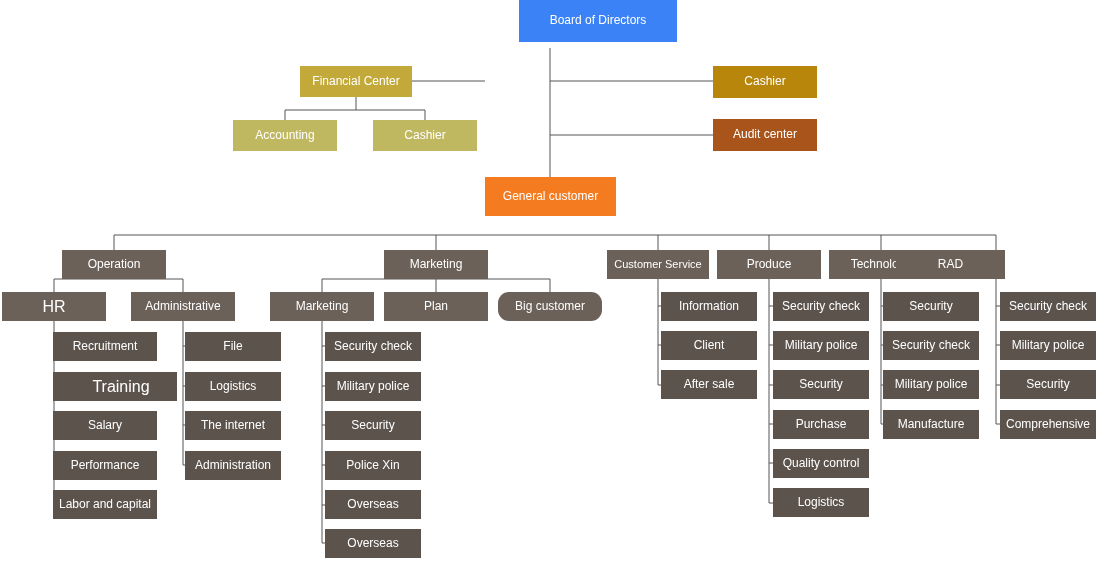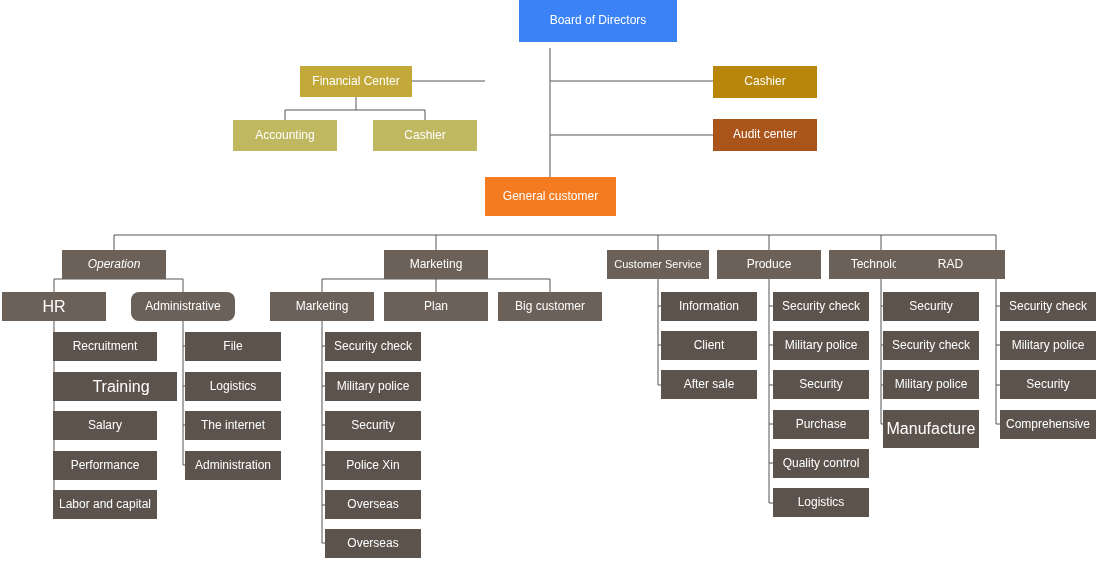--- a/index.html
+++ b/index.html
@@ -62,31 +62,31 @@
       <path d="M996,279 L996,424 M996,306 L1000,306 M996,345 L1000,345 M996,385 L1000,385 M996,424 L1000,424" stroke="#555555" stroke-width="1" fill="none"></path>
     </svg>
   <div id="nodes-layer">
       <div class="node" style="left: 471px; top: 0; width: 158px; height: 42px; background: #3b82f6; font-size: 12px; margin-left: 48px;">Board of Directors</div>
       <div class="node" style="left: 300px; top: 66px; width: 112px; height: 31px; background: rgb(194, 169, 58); font-size: 12px;">Financial Center</div>
       <div class="node" style="left: 713px; top: 66px; width: 104px; height: 32px; background: rgb(184, 134, 11); font-size: 12px;">Cashier</div>
       <div class="node" style="left: 233px; top: 120px; width: 104px; height: 31px; background: rgb(192, 184, 96); font-size: 12px;">Accounting</div>
       <div class="node" style="left: 373px; top: 120px; width: 104px; height: 31px; background: rgb(192, 184, 96); font-size: 12px;">Cashier</div>
       <div class="node" style="left: 713px; top: 119px; width: 104px; height: 32px; background: rgb(168, 84, 26); font-size: 12px;">Audit center</div>
       <div class="node" style="left: 485px; top: 177px; width: 131px; height: 39px; background: rgb(244, 123, 32); font-size: 12px;">General customer</div>
-      <div class="node" style="left: 62px; top: 250px; width: 104px; height: 29px; background: rgb(107, 97, 88); font-size: 12px; font-style: italic;">Operation</div>
+      <div class="node" style="left: 62px; top: 250px; width: 104px; height: 29px; background: rgb(107, 97, 88); font-size: 12px;">Operation</div>
       <div class="node" style="left: 384px; top: 250px; width: 104px; height: 29px; background: rgb(107, 97, 88); font-size: 12px;">Marketing</div>
       <div class="node" style="left: 607px; top: 250px; width: 102px; height: 29px; background: rgb(107, 97, 88); font-size: 11px;">Customer Service</div>
       <div class="node" style="left: 717px; top: 250px; width: 104px; height: 29px; background: rgb(107, 97, 88); font-size: 12px;">Produce</div>
       <div class="node" style="left: 829px; top: 250px; width: 104px; height: 29px; background: rgb(107, 97, 88); font-size: 12px;">Technology</div>
       <div class="node" style="left: 896px; top: 250px; width: 109px; height: 29px; background: rgb(107, 97, 88); font-size: 12px;">RAD</div>
       <div class="node" style="left: 2px; top: 292px; width: 104px; height: 29px; background: rgb(107, 97, 88); font-size: 16px;">HR</div>
-      <div class="node" style="left: 131px; top: 292px; width: 104px; height: 29px; background: rgb(107, 97, 88); font-size: 12px; border-radius: 8px;">Administrative</div>
+      <div class="node" style="left: 131px; top: 292px; width: 104px; height: 29px; background: rgb(107, 97, 88); font-size: 12px;">Administrative</div>
       <div class="node" style="left: 270px; top: 292px; width: 104px; height: 29px; background: rgb(107, 97, 88); font-size: 12px;">Marketing</div>
       <div class="node" style="left: 384px; top: 292px; width: 104px; height: 29px; background: rgb(107, 97, 88); font-size: 12px;">Plan</div>
-      <div class="node" style="left: 498px; top: 292px; width: 104px; height: 29px; background: rgb(107, 97, 88); font-size: 12px;">Big customer</div>
+      <div class="node" style="left: 498px; top: 292px; width: 104px; height: 29px; background: rgb(107, 97, 88); font-size: 12px; border-radius: 11px;">Big customer</div>
       <div class="node" style="left: 53px; top: 332px; width: 104px; height: 29px; background: rgb(92, 84, 76); font-size: 12px;">Recruitment</div>
       <div class="node" style="left: 53px; top: 372px; width: 124px; height: 29px; background: rgb(92, 84, 76); font-size: 16px; padding-left: 12px;">Training</div>
       <div class="node" style="left: 53px; top: 411px; width: 104px; height: 29px; background: rgb(92, 84, 76); font-size: 12px;">Salary</div>
       <div class="node" style="left: 53px; top: 451px; width: 104px; height: 29px; background: rgb(92, 84, 76); font-size: 12px;">Performance</div>
       <div class="node" style="left: 53px; top: 490px; width: 104px; height: 29px; background: rgb(92, 84, 76); font-size: 12px;">Labor and capital</div>
       <div class="node" style="left: 185px; top: 332px; width: 96px; height: 29px; background: rgb(92, 84, 76); font-size: 12px;">File</div>
       <div class="node" style="left: 185px; top: 372px; width: 96px; height: 29px; background: rgb(92, 84, 76); font-size: 12px;">Logistics</div>
       <div class="node" style="left: 185px; top: 411px; width: 96px; height: 29px; background: rgb(92, 84, 76); font-size: 12px;">The internet</div>
       <div class="node" style="left: 185px; top: 451px; width: 96px; height: 29px; background: rgb(92, 84, 76); font-size: 12px;">Administration</div>
       <div class="node" style="left: 325px; top: 332px; width: 96px; height: 29px; background: rgb(92, 84, 76); font-size: 12px;">Security check</div>
@@ -100,19 +100,19 @@
       <div class="node" style="left: 661px; top: 370px; width: 96px; height: 29px; background: rgb(92, 84, 76); font-size: 12px;">After sale</div>
       <div class="node" style="left: 773px; top: 292px; width: 96px; height: 29px; background: rgb(92, 84, 76); font-size: 12px;">Security check</div>
       <div class="node" style="left: 773px; top: 331px; width: 96px; height: 29px; background: rgb(92, 84, 76); font-size: 12px;">Military police</div>
       <div class="node" style="left: 773px; top: 370px; width: 96px; height: 29px; background: rgb(92, 84, 76); font-size: 12px;">Security</div>
       <div class="node" style="left: 773px; top: 410px; width: 96px; height: 29px; background: rgb(92, 84, 76); font-size: 12px;">Purchase</div>
       <div class="node" style="left: 773px; top: 449px; width: 96px; height: 29px; background: rgb(92, 84, 76); font-size: 12px;">Quality control</div>
       <div class="node" style="left: 773px; top: 488px; width: 96px; height: 29px; background: rgb(92, 84, 76); font-size: 12px;">Logistics</div>
       <div class="node" style="left: 883px; top: 292px; width: 96px; height: 29px; background: rgb(92, 84, 76); font-size: 12px;">Security</div>
       <div class="node" style="left: 883px; top: 331px; width: 96px; height: 29px; background: rgb(92, 84, 76); font-size: 12px;">Security check</div>
       <div class="node" style="left: 883px; top: 370px; width: 96px; height: 29px; background: rgb(92, 84, 76); font-size: 12px;">Military police</div>
-      <div class="node" style="left: 883px; top: 410px; width: 96px; height: 38px; background: rgb(92, 84, 76); font-size: 16px;">Manufacture</div>
+      <div class="node" style="left: 883px; top: 410px; width: 96px; height: 29px; background: rgb(92, 84, 76); font-size: 12px;">Manufacture</div>
       <div class="node" style="left: 1000px; top: 292px; width: 96px; height: 29px; background: rgb(92, 84, 76); font-size: 12px;">Security check</div>
       <div class="node" style="left: 1000px; top: 331px; width: 96px; height: 29px; background: rgb(92, 84, 76); font-size: 12px;">Military police</div>
       <div class="node" style="left: 1000px; top: 370px; width: 96px; height: 29px; background: rgb(92, 84, 76); font-size: 12px;">Security</div>
       <div class="node" style="left: 1000px; top: 410px; width: 96px; height: 29px; background: rgb(92, 84, 76); font-size: 12px;">Comprehensive</div>
     </div>
 </div>
 
 </body></html>

